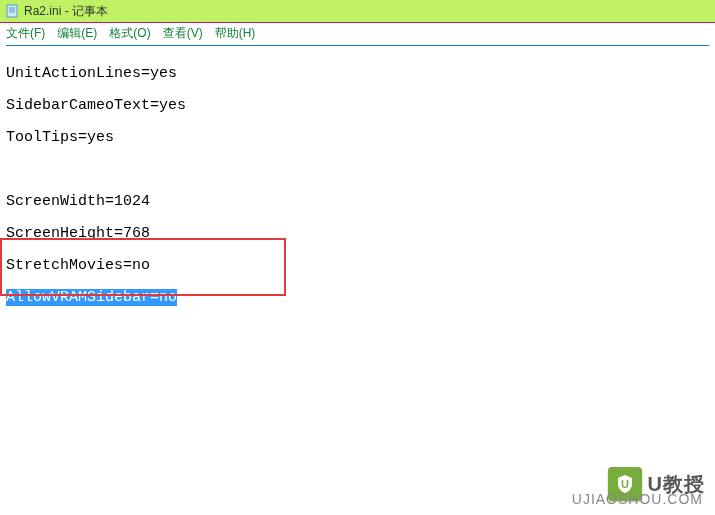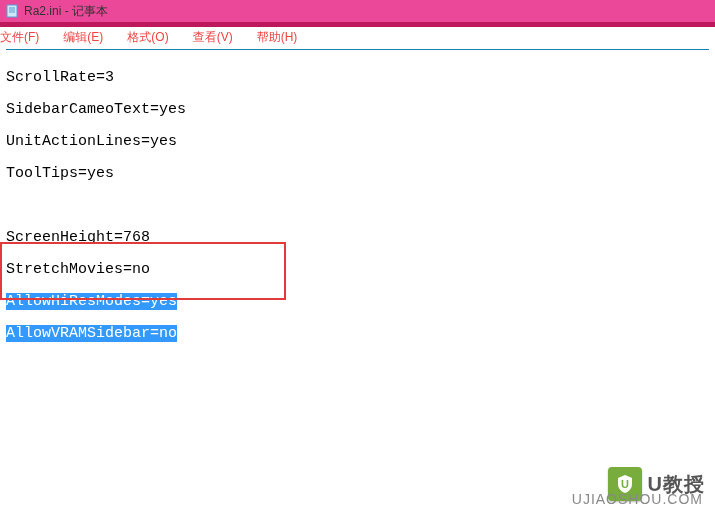--- a/index.html
+++ b/index.html
@@ -1,18 +1,18 @@
 <!DOCTYPE html>
 <html><head>
 <meta charset="utf-8">
 <style>
   html,body{margin:0;padding:0;width:715px;height:515px;overflow:hidden;font-family:"Microsoft YaHei","SimSun",Arial,sans-serif;background:#fff}
-  .titlebar{height:22px;background:#ec4899;border-bottom:5px solid #be185d;display:flex;align-items:center;padding:0 4px;font-size:12px;color:#333}
+  .titlebar{height:22px;background:#bef264;border-bottom:1px solid #be185d;display:flex;align-items:center;padding:0 4px;font-size:12px;color:#333}
   .titlebar .icon{width:16px;height:16px;margin-right:4px;display:flex;align-items:center;justify-content:center}
-  .menubar{height:20px;background:#fff;display:flex;align-items:center;padding:0 0;font-size:12px;color:#ef4444;gap:24px}
+  .menubar{height:20px;background:#fff;display:flex;align-items:center;padding:0 6px;font-size:12px;color:#15803d;gap:12px}
   .menubar span{cursor:default}
   .divider{height:1px;background:#1a7fb4;margin:2px 6px 0 6px}
   .content{font-family:"SimSun","NSimSun","Courier New",monospace;font-size:15px;line-height:16px;color:#000;padding:4px 6px;white-space:pre;position:relative}
   .line{height:16px}
   .redbox{position:absolute;border:2px solid #e03a3a;pointer-events:none}
   .hl{background:#3399ff;color:#fff}
   .watermark{position:absolute;right:10px;bottom:14px;display:flex;align-items:center;gap:6px;opacity:.9}
   .wm-badge{width:34px;height:34px;background:#6aa52a;border-radius:4px;display:flex;align-items:center;justify-content:center;box-shadow:0 1px 2px rgba(0,0,0,.3)}
   .wm-text{font-size:20px;font-weight:700;color:#444;letter-spacing:1px}
   .wm-sub{position:absolute;right:12px;bottom:8px;font-size:14px;color:#888;letter-spacing:1px}
@@ -35,28 +35,27 @@
 <div class="menubar">
   <span>文件(F)</span>
   <span>编辑(E)</span>
   <span>格式(O)</span>
   <span>查看(V)</span>
   <span>帮助(H)</span>
 </div>
 <div class="divider"></div>
 
 <div class="content">
-<div class="line">ScrollRate=3</div>
+<div class="line">UnitActionLines=yes</div>
 <div class="line">SidebarCameoText=yes</div>
-<div class="line">UnitActionLines=yes</div>
 <div class="line">ToolTips=yes</div>
 <div class="line"></div>
+<div class="line">ScreenWidth=1024</div>
 <div class="line">ScreenHeight=768</div>
 <div class="line">StretchMovies=no</div>
-<div class="line"><span class="hl">AllowHiResModes=yes</span></div>
 <div class="line"><span class="hl">AllowVRAMSidebar=no</span></div>
 
 
 
 
 
 
 
 
 

